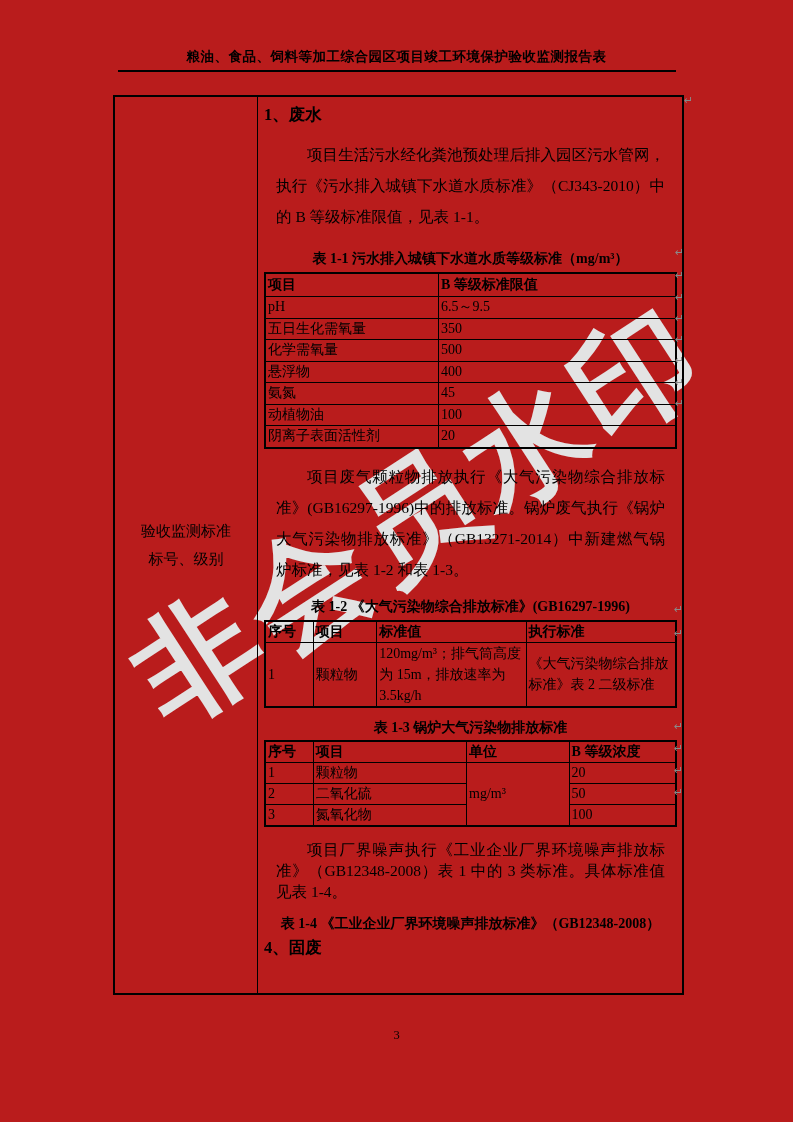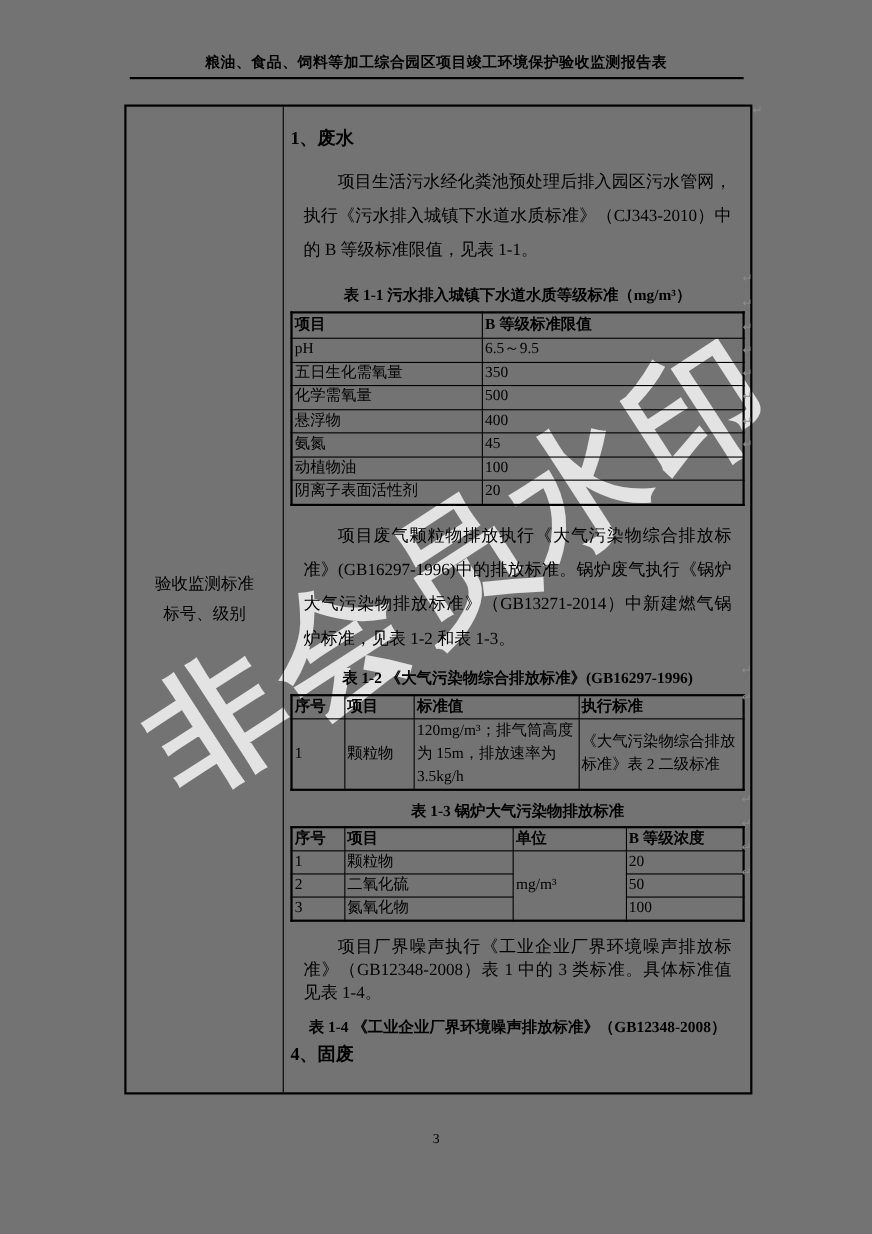--- a/index.html
+++ b/index.html
@@ -1,17 +1,17 @@
 <!DOCTYPE html>
 <html><head>
 <meta charset="utf-8">
 <style>
   html,body { margin:0; padding:0; background:#ffffff; }
   .page {
-    position:relative; width:793px; height:1122px; background:#737373;
+    position:relative; width:793px; height:1122px; background:#b91c1c;
     font-family:"Liberation Serif","DejaVu Serif",serif; color:#000;
     overflow:hidden;
   }
   
   .doc-title {
     position:absolute; top:48px; left:0; width:100%;
     text-align:center; font-size:13.5px; font-weight:bold; letter-spacing:.5px;
   }
   .header-rule {
     position:absolute; top:70px; left:118px; width:558px;
@@ -30,21 +30,21 @@
     position:absolute; left:113px; top:95px; width:567px; height:896px;
     border:2px solid #000; display:flex; z-index:1; background:transparent;
   }
   .label-col {
     width:142px; border-right:1px solid #000; flex:0 0 auto;
     display:flex; align-items:center; justify-content:center;
     text-align:center; font-size:15px; line-height:28px;
   }
   .content-col { flex:1 1 auto; padding:3px 5px 0 6px; overflow:hidden; }
 
-  .sec-heading { font-size:16.5px; font-weight:bold; line-height:24px; margin-top:14px; }
+  .sec-heading { font-size:16.5px; font-weight:bold; line-height:24px; margin-top:3px; }
   .para { font-size:15.5px; text-align:justify; text-indent:2em; margin:12px; }
   .para.wide { line-height:31px; }
   .para.tight { line-height:21px; }
 
   .tbl-title { text-align:center; font-size:14px; font-weight:bold; line-height:20px; }
 
   table.std { width:100%; border-collapse:collapse; table-layout:fixed;
               font-size:14px; text-align:left; }
   table.std th, table.std td { border:1px solid #000; padding:0 2px; line-height:20px; }
   table.std { border:2px solid #000; }

